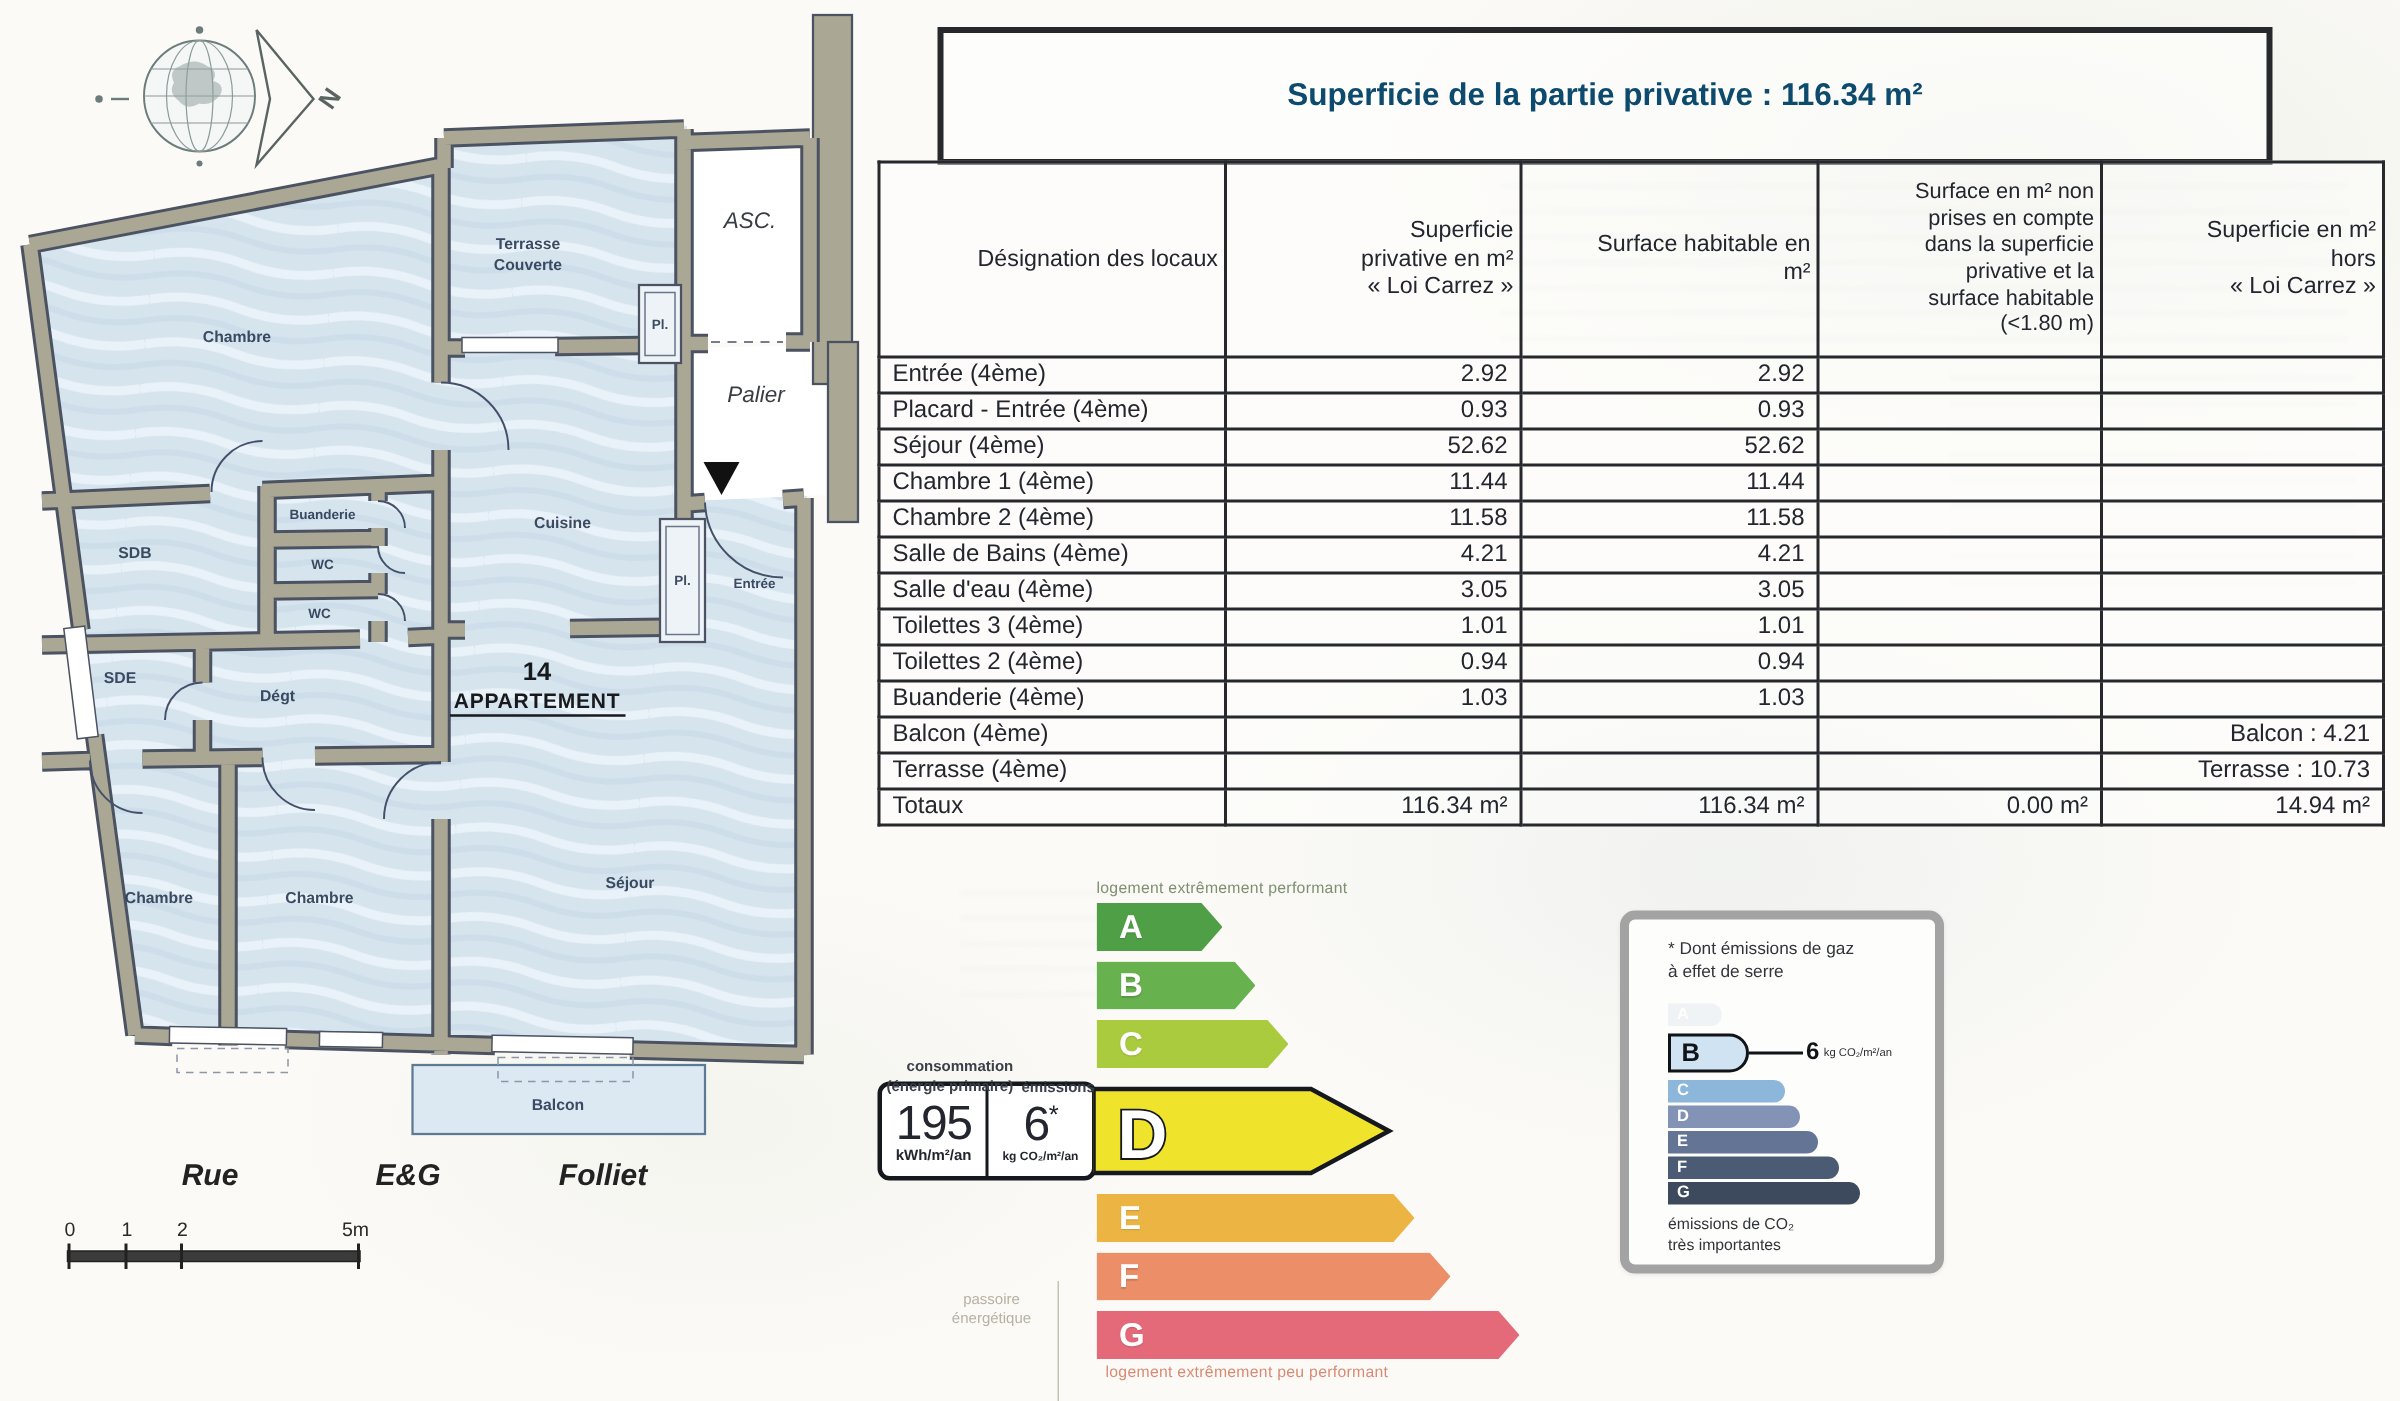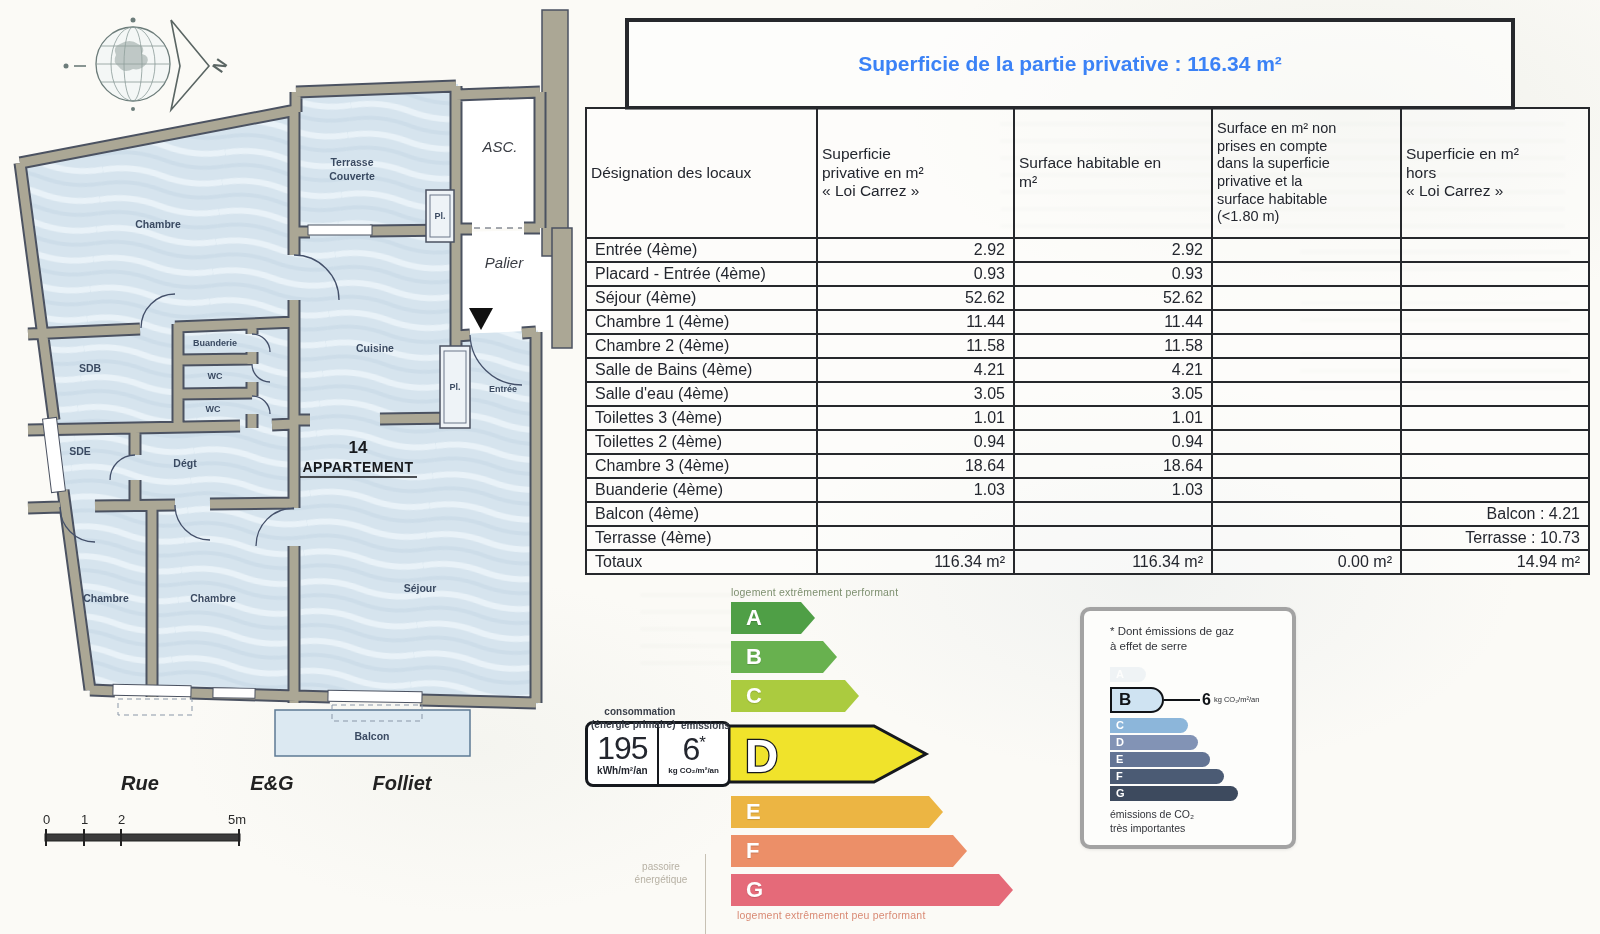--- a/index.html
+++ b/index.html
@@ -17,34 +17,34 @@
   #ghost-1{left:1000px;top:116px;width:565px;height:112px;}
   #ghost-2{left:1300px;top:240px;width:270px;height:150px;}
   #ghost-3{left:640px;top:585px;width:120px;height:80px;opacity:.35;}
 
   
   .title-box{
     position:absolute;left:625px;top:18px;width:882px;height:84px;
     border:4px solid #26282c;background:rgba(255,255,255,.55);
     display:flex;flex-direction:column;justify-content:center;align-items:center;gap:3px;
   }
-  .title-line{font-weight:bold;color:#3b82f6;}
+  .title-line{font-weight:bold;color:#0c4a6e;}
   .title-line.l1{font-size:21px;}
   .title-line.l2{font-size:21px;letter-spacing:.3px;}
 
   
   .surface-table{
     position:absolute;left:585px;top:107px;border-collapse:collapse;table-layout:fixed;
     background:rgba(255,255,255,.45);
   }
   .surface-table th,.surface-table td{
     border:2px solid #26282c;font-family:"Liberation Sans",sans-serif;color:#23262e;
   }
   .surface-table th{
-    font-size:15.5px;font-weight:normal;text-align:left;vertical-align:middle;
+    font-size:15.5px;font-weight:normal;text-align:right;vertical-align:middle;
     white-space:pre-line;line-height:1.22;padding:4px 4px;height:120px;
   }
   .surface-table td{
     font-size:16px;height:20px;padding:1px 8px;line-height:1.05;vertical-align:middle;
     white-space:nowrap;overflow:hidden;
   }
   .surface-table td.left{text-align:left;}
   .surface-table td.right{text-align:right;}
   .surface-table td.center{text-align:left;}
 
@@ -72,21 +72,21 @@
   .dpe-left-caption{position:absolute;font-size:10px;font-weight:bold;color:#3a3f49;line-height:1.25;}
   #dpe-conso{left:6px;top:104px;text-align:right;}
   #dpe-emis{left:96px;top:118px;}
   .dpe-passoire{position:absolute;left:40px;top:258px;width:72px;text-align:center;
     font-size:10px;color:#b7b1a4;line-height:1.3;}
   .dpe-passoire-line{position:absolute;left:120px;top:252px;width:1px;height:80px;background:#c7c1b4;}
 
   
   .ges{
     position:absolute;left:1080px;top:607px;width:216px;height:242px;
-    background:#fdfdfb;border:4px solid #a3a3a3;border-radius:10px;
+    background:#fdfdfb;border:6px solid #a3a3a3;border-radius:10px;
     box-shadow:0 1px 3px rgba(80,85,80,.12);
     padding:13px 0 0 26px;box-sizing:border-box;
   }
   .ges-note{font-size:11.5px;color:#32343a;line-height:1.3;}
   .ges-bars{display:flex;flex-direction:column;gap:2px;margin-top:13px;align-items:flex-start;}
   .ges-bar{height:15px;border-radius:0 8px 8px 0;display:flex;align-items:center;}
   .ges-bar .ges-letter{color:#fff;font-weight:bold;font-size:11px;padding-left:6px;line-height:1;}
   .ges-bar.faded{opacity:.45;}
   .ges-current{display:flex;align-items:center;height:30px;margin:1px 0;}
   .ges-b{
@@ -366,27 +366,20 @@
         <td class="right"></td>
       </tr>
       <tr>
         <td class="left">Toilettes 2 (4ème)</td>
         <td class="right">0.94</td>
         <td class="right">0.94</td>
         <td class="right"></td>
         <td class="right"></td>
       </tr>
       <tr>
-        <td class="left">Chambre 3 (4ème)</td>
-        <td class="right">18.64</td>
-        <td class="right">18.64</td>
-        <td class="right"></td>
-        <td class="right"></td>
-      </tr>
-      <tr>
         <td class="left">Buanderie (4ème)</td>
         <td class="right">1.03</td>
         <td class="right">1.03</td>
         <td class="right"></td>
         <td class="right"></td>
       </tr>
       <tr>
         <td class="left">Balcon (4ème)</td>
         <td class="right"></td>
         <td class="right"></td>

